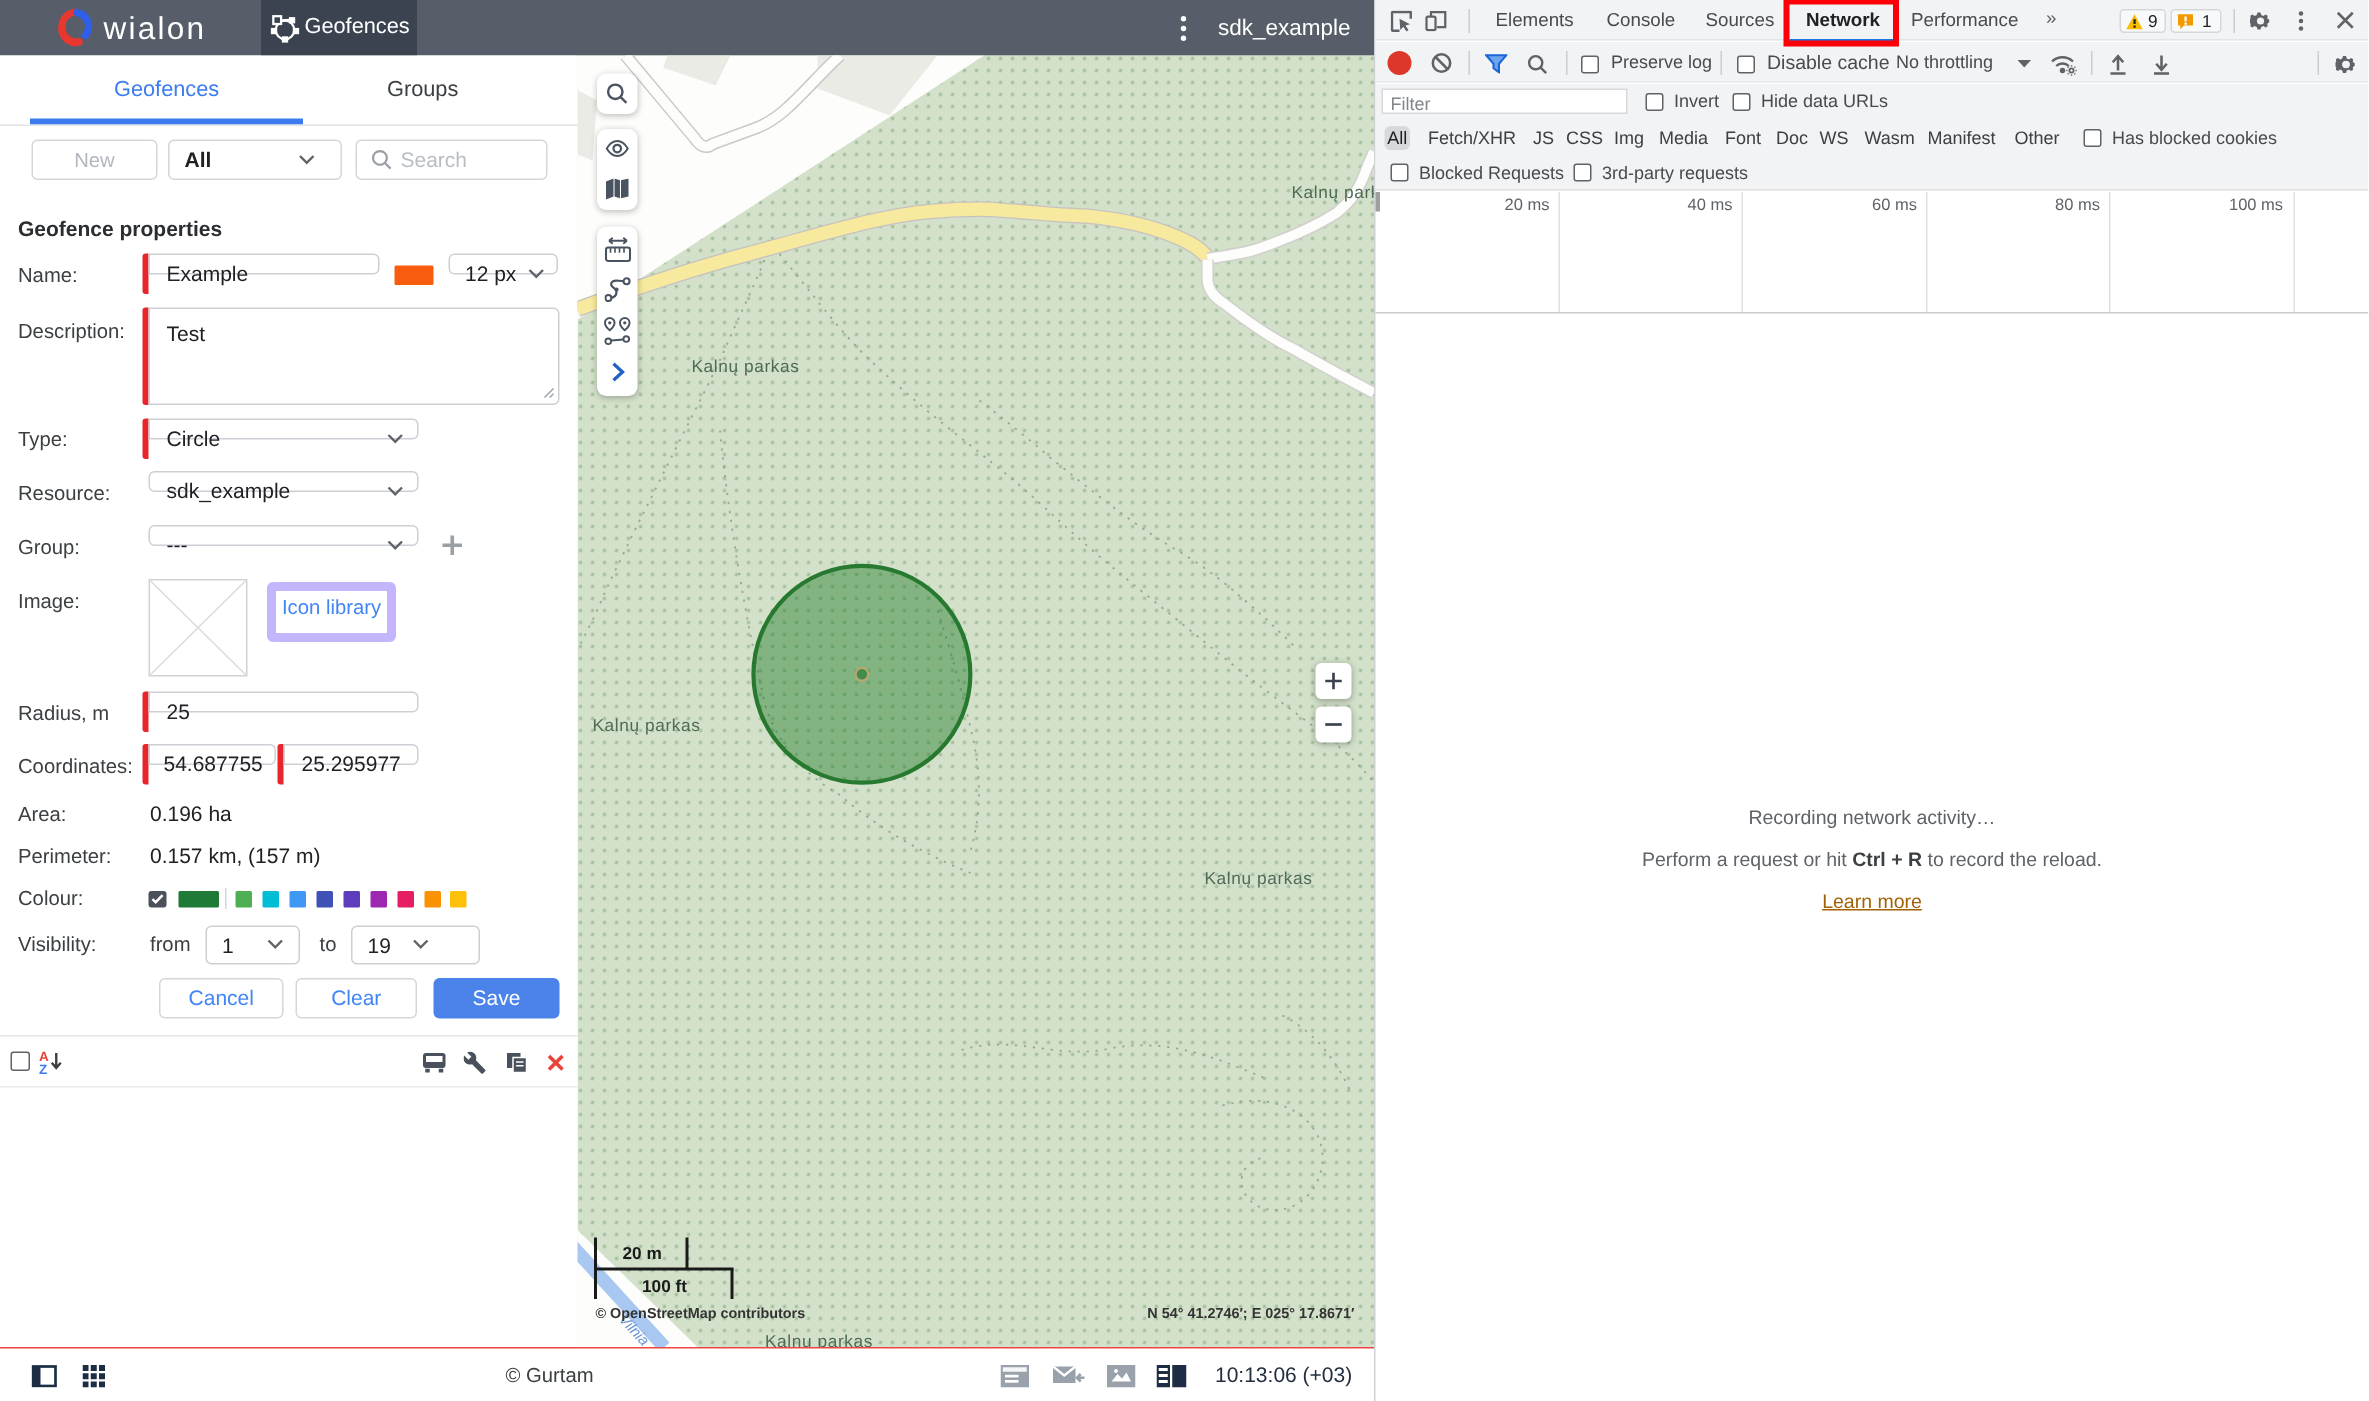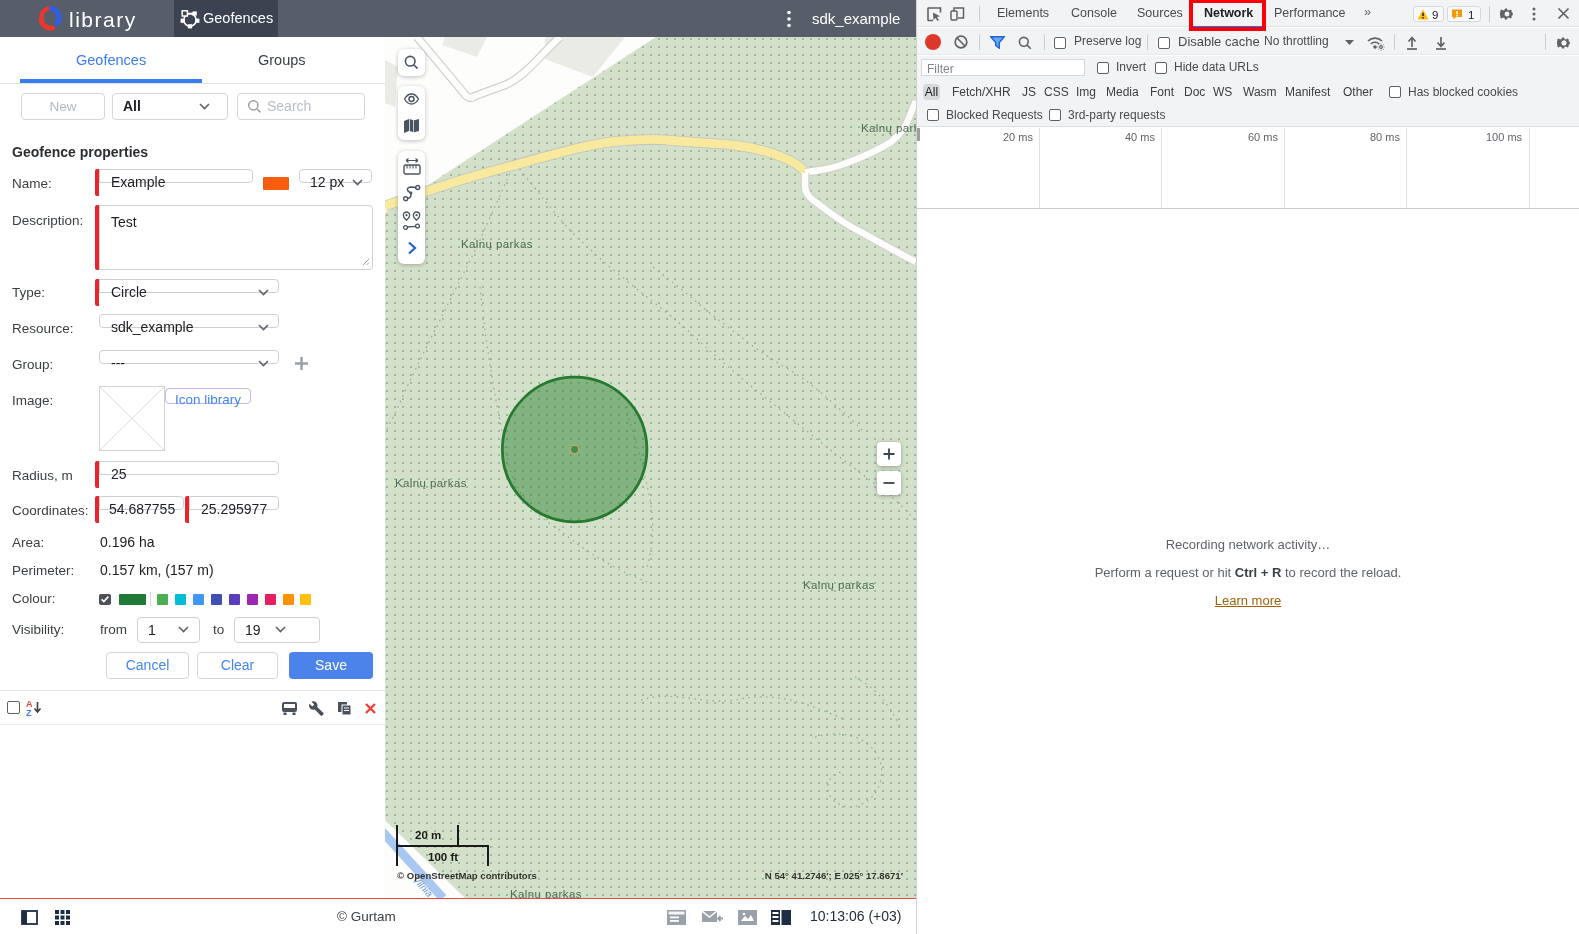--- a/index.html
+++ b/index.html
@@ -42,21 +42,21 @@
 </head>
 <body>
 <div id="app">
 
   <div id="hdr">
     <svg class="abs" style="left:37px;top:5px" width="26" height="27" viewBox="0 0 26 27">
       <path d="M12.2 3.2 A 9.4 9.4 0 0 0 4.3 12.2" stroke="#e8372e" stroke-width="4.6" fill="none" stroke-linecap="round"></path>
       <path d="M4.3 14 A 9.4 9.4 0 0 0 15.5 23" stroke="#e8372e" stroke-width="5.2" fill="none" stroke-linecap="round"></path>
       <path d="M14.3 3.4 A 9.4 9.4 0 0 1 19.9 18.6" stroke="#2f5ee8" stroke-width="4.8" fill="none" stroke-linecap="round"></path>
     </svg>
-    <div class="htxt abs" style="left:69px;top:8px;font-size:21px;letter-spacing:1.5px;">library</div>
+    <div class="htxt abs" style="left:69px;top:8px;font-size:21px;letter-spacing:1.5px;">wialon</div>
     <div id="gtab">
       <svg class="abs" style="left:6px;top:9px" width="20" height="20" viewBox="0 0 20 20">
         <circle cx="10" cy="11" r="6.2" stroke="#fff" stroke-width="1.5" fill="none"></circle>
         <line x1="5" y1="4.8" x2="14" y2="4.2" stroke="#fff" stroke-width="1.5"></line>
         <rect x="2.2" y="1.8" width="5.2" height="5.2" fill="#3b4250" stroke="#fff" stroke-width="1.5"></rect>
         <rect x="12.6" y="2.4" width="4.2" height="4.2" fill="#fff"></rect>
         <rect x="0.6" y="9.6" width="4.2" height="4.2" fill="#fff"></rect>
         <rect x="15.2" y="9.6" width="4.2" height="4.2" fill="#fff"></rect>
         <rect x="7.9" y="15.2" width="4.2" height="4.2" fill="#fff"></rect>
       </svg>
@@ -130,21 +130,21 @@
         <path d="M7.5 1 V14 M1 7.5 H14" stroke="#9aa0a6" stroke-width="2.4"></path>
       </svg>
 
     <div class="lbl" style="top:356px;">Image:</div>
     <div class="abs" style="left:99px;top:349px;width:66px;height:65px;border:1px solid #cfd3d7;">
       <svg width="64" height="63">
           <line x1="0" y1="0" x2="64" y2="63" stroke="#d9dbde" stroke-width="1"></line>
           <line x1="64" y1="0" x2="0" y2="63" stroke="#d9dbde" stroke-width="1"></line>
         </svg>
     </div>
-    <div class="abs" style="left:165px;top:351px;width:86px;height:16px;border:1px solid #c4b5fd;border-radius:4px;color:#4285f4;font-size:13.5px;text-align:center;line-height:22px;">Icon library</div>
+    <div class="abs" style="left:178px;top:351px;width:86px;height:40px;border:6px solid #c4b5fd;border-radius:4px;color:#4285f4;font-size:13.5px;text-align:center;line-height:22px;">Icon library</div>
 
     <div class="lbl" style="top:431px;">Radius, m</div>
     <div class="rbar" style="left:95px;top:424px;"></div>
     <div class="inp" style="left:99px;top:424px;width:180px;line-height:25px;padding-left:11px;">25</div>
 
     <div class="lbl" style="top:466px;">Coordinates:</div>
     <div class="rbar" style="left:95px;top:459px;"></div>
     <div class="inp" style="left:99px;top:459px;width:85px;line-height:25px;padding-left:9px;">54.687755</div>
     <div class="rbar" style="left:185px;top:459px;"></div>
     <div class="inp" style="left:189px;top:459px;width:90px;line-height:25px;padding-left:11px;">25.295977</div>

